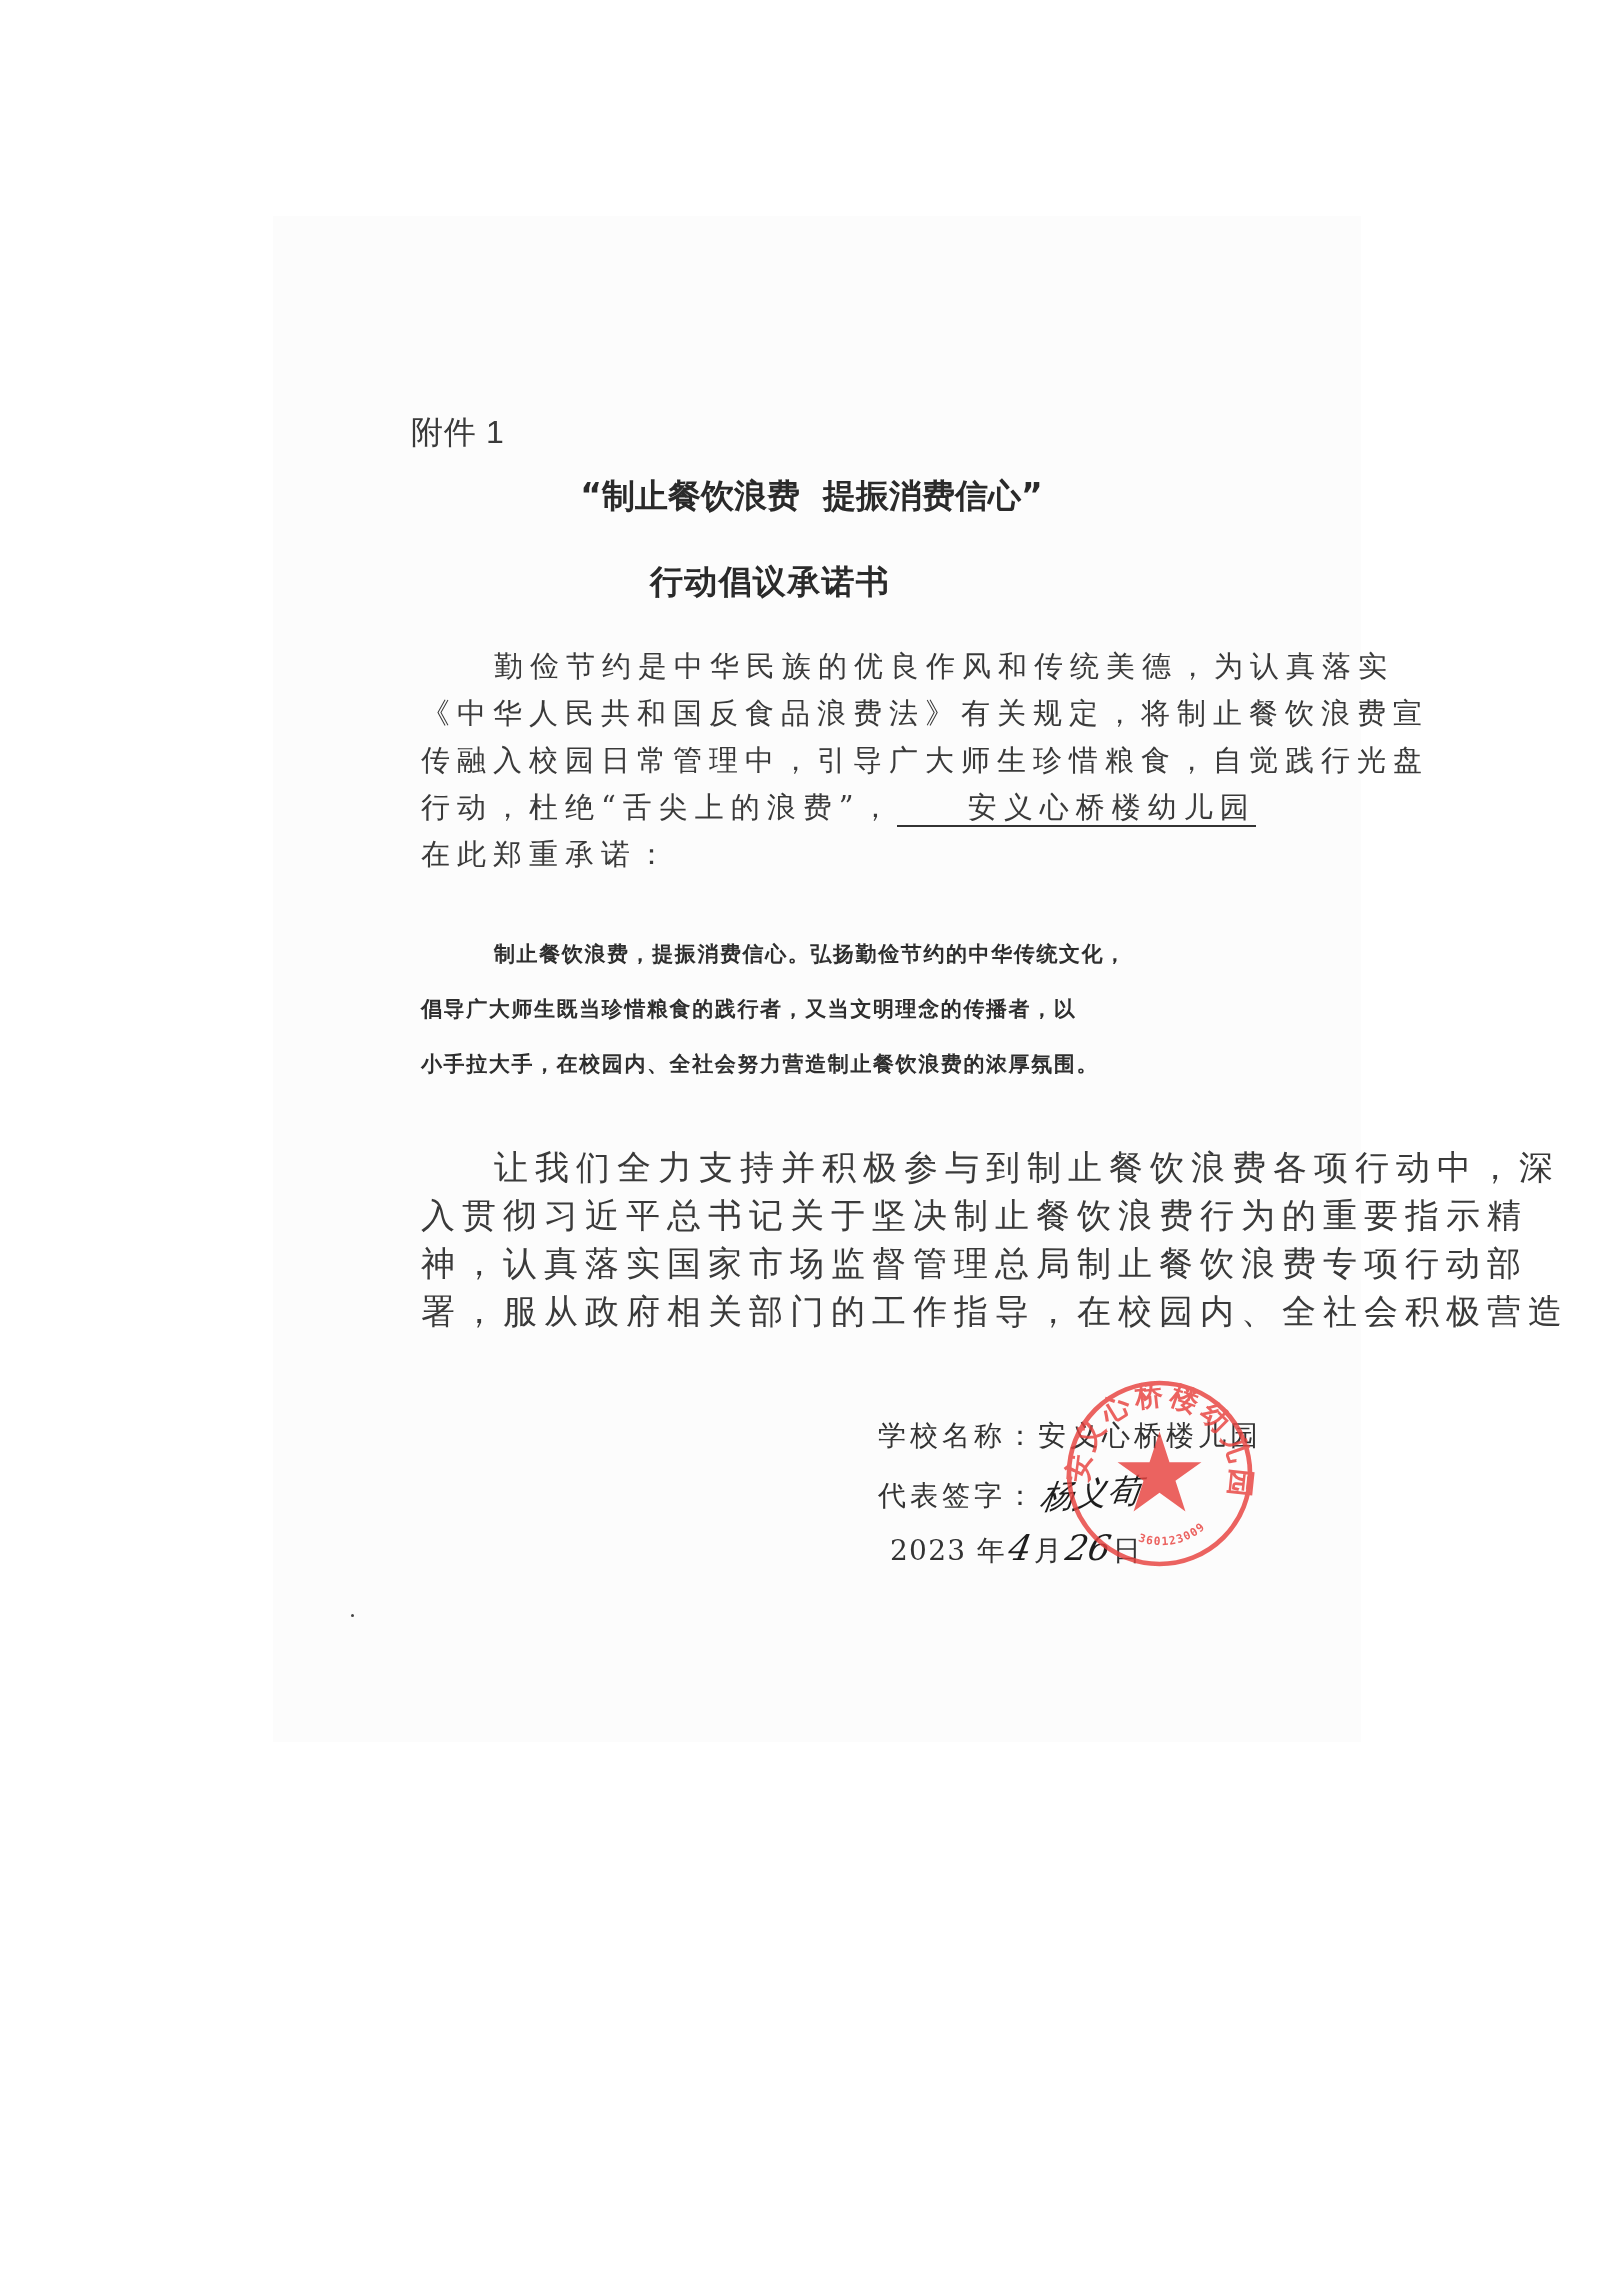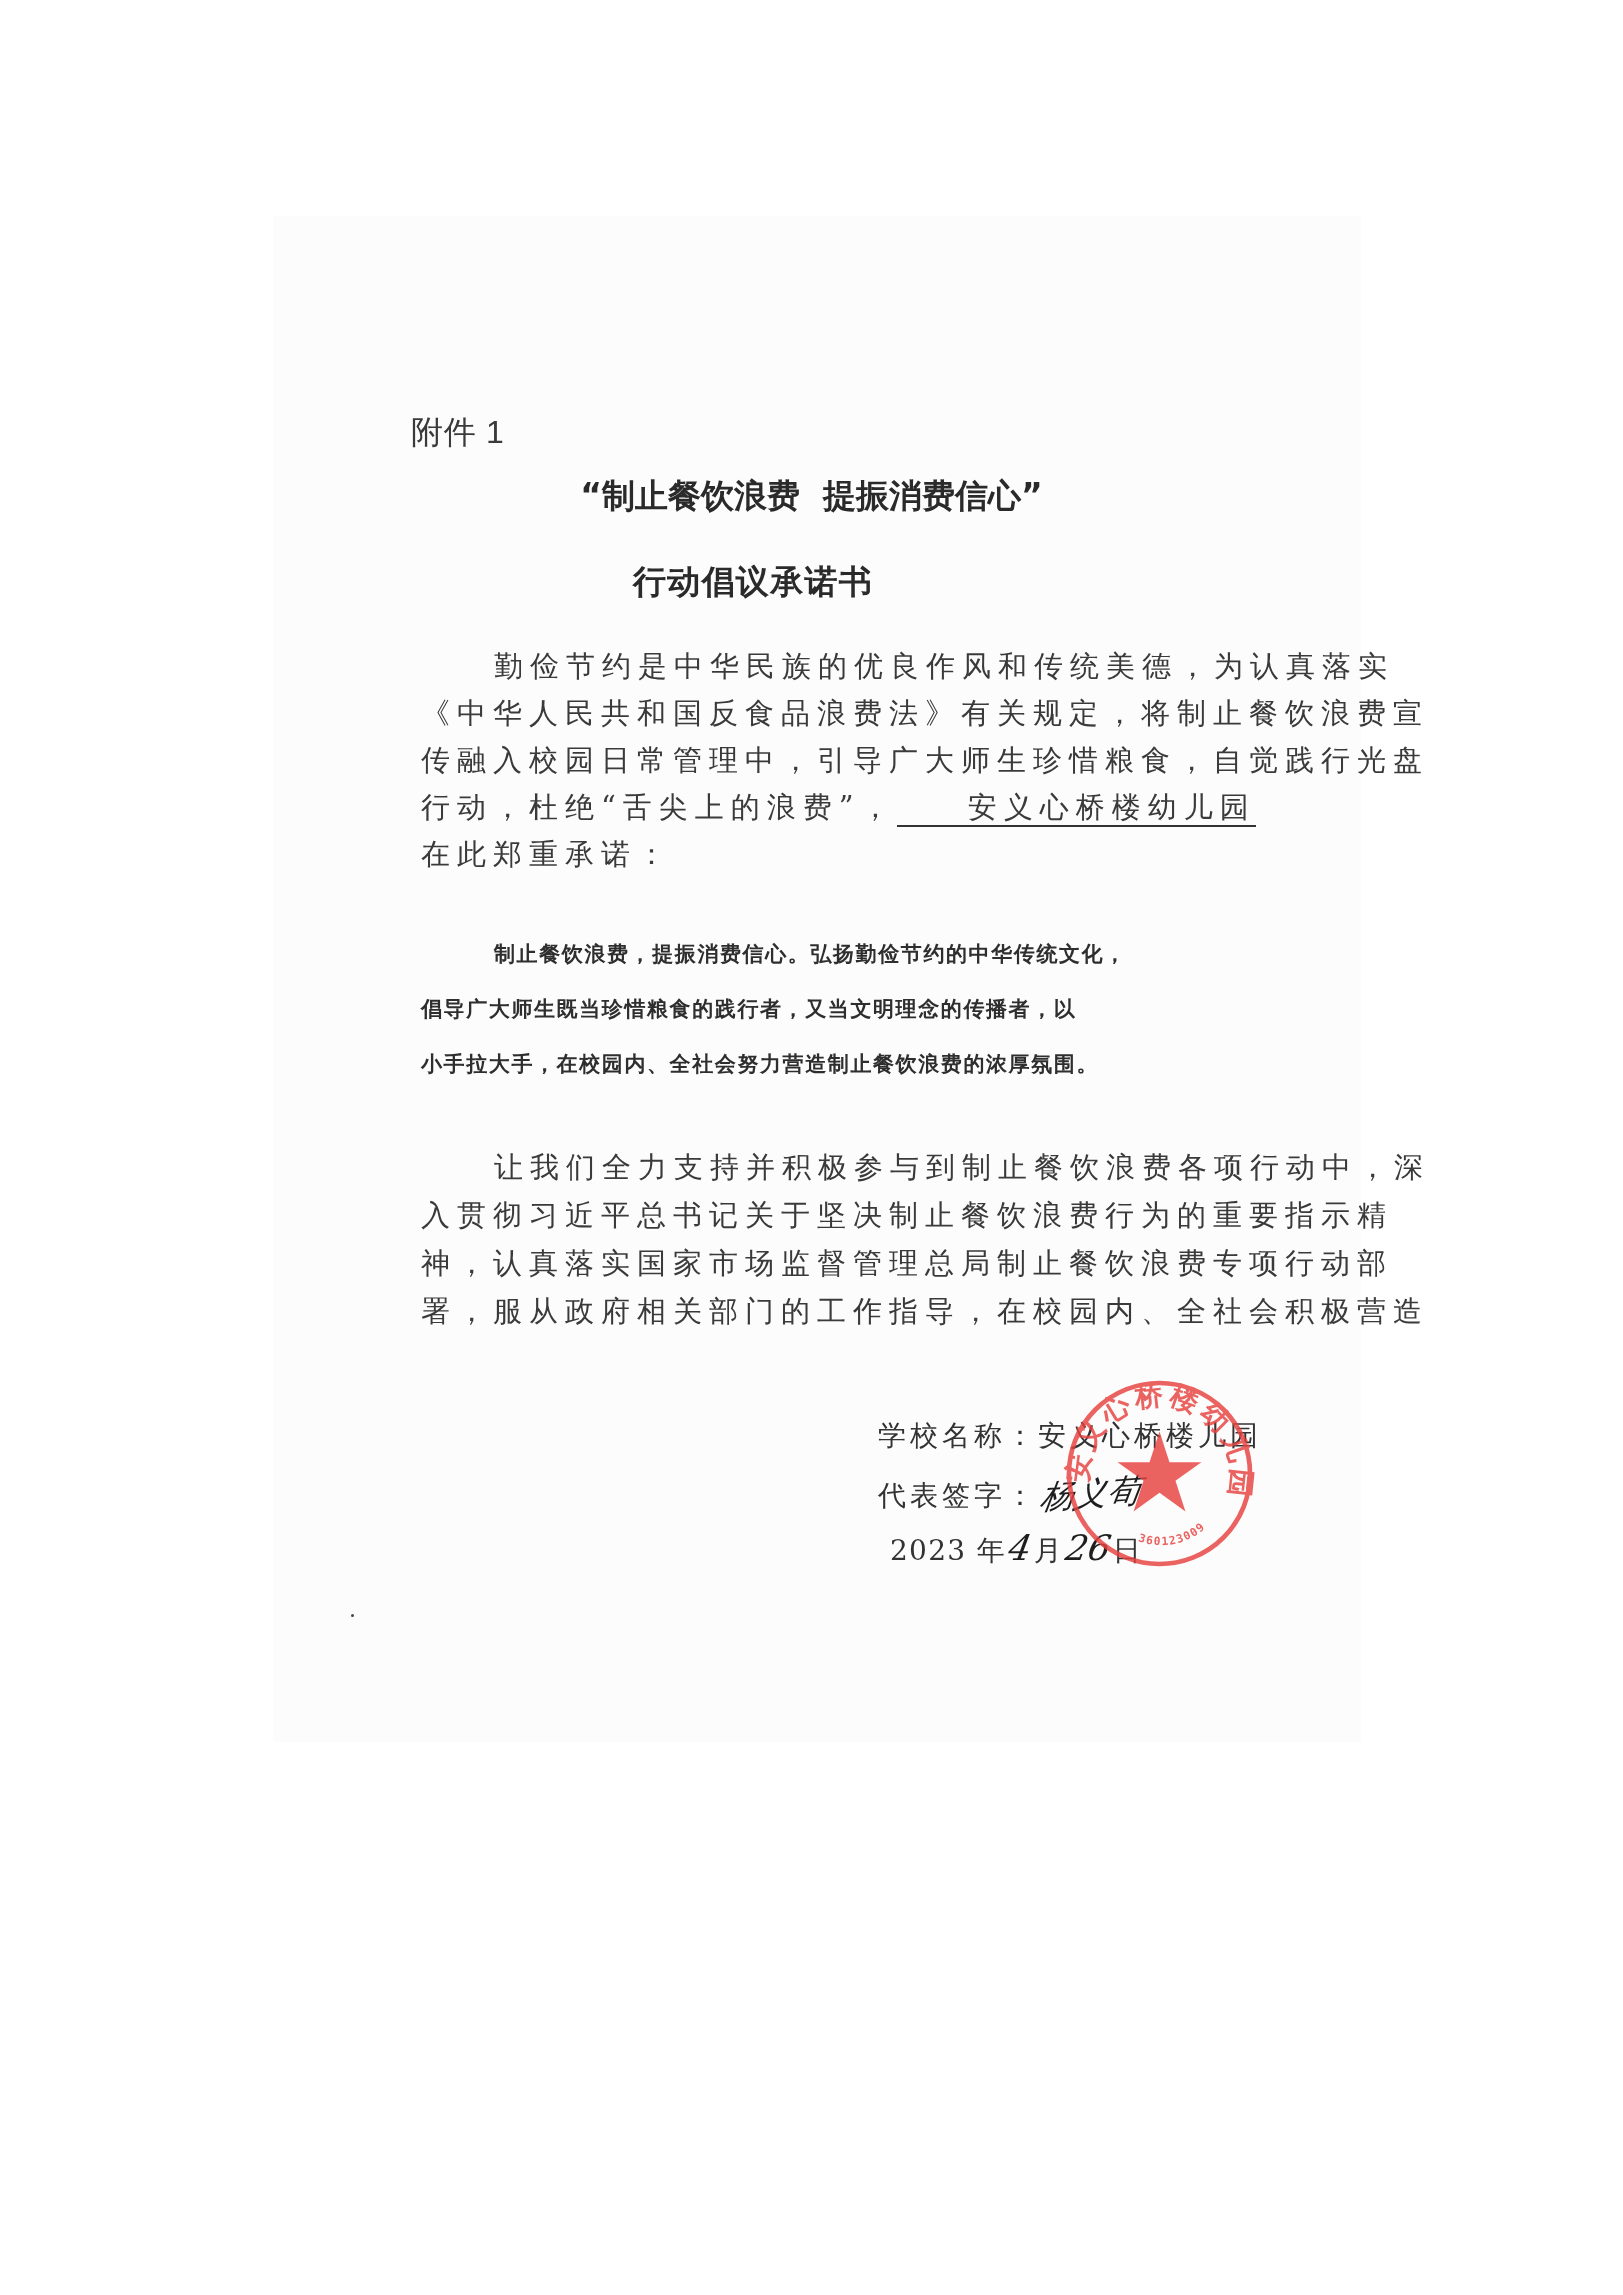--- a/index.html
+++ b/index.html
@@ -58,20 +58,21 @@
       left: 0;
       width: 1506px;
       top: 560px;
       text-align: center;
       font-family: "DejaVu Sans", sans-serif;
       font-weight: bold;
       font-size: 33px;
       color: #2a2a2a;
       white-space: nowrap;
       letter-spacing: 1.3px;
+      padding-left: 17px;
     }
     .para {
       position: absolute;
       left: 409px;
       width: 812px;
       margin: 12px;
     }
     .para-1 {
       top: 631px;
       font-family: "DejaVu Serif", serif;
@@ -103,21 +104,21 @@
       color: #2e2e2e;
       letter-spacing: 1.6px;
     }
     .para-2 .line {
       display: block;
       white-space: nowrap;
     }
     .para-3 {
       top: 1131px;
       font-family: "DejaVu Serif", serif;
-      font-size: 29px;
+      font-size: 34px;
       line-height: 48px;
       color: #3a3a3a;
       letter-spacing: 7px;
     }
     .sign-block {
       position: absolute;
       left: 878px;
       top: 1417px;
       font-family: "DejaVu Serif", serif;
       font-size: 28px;

